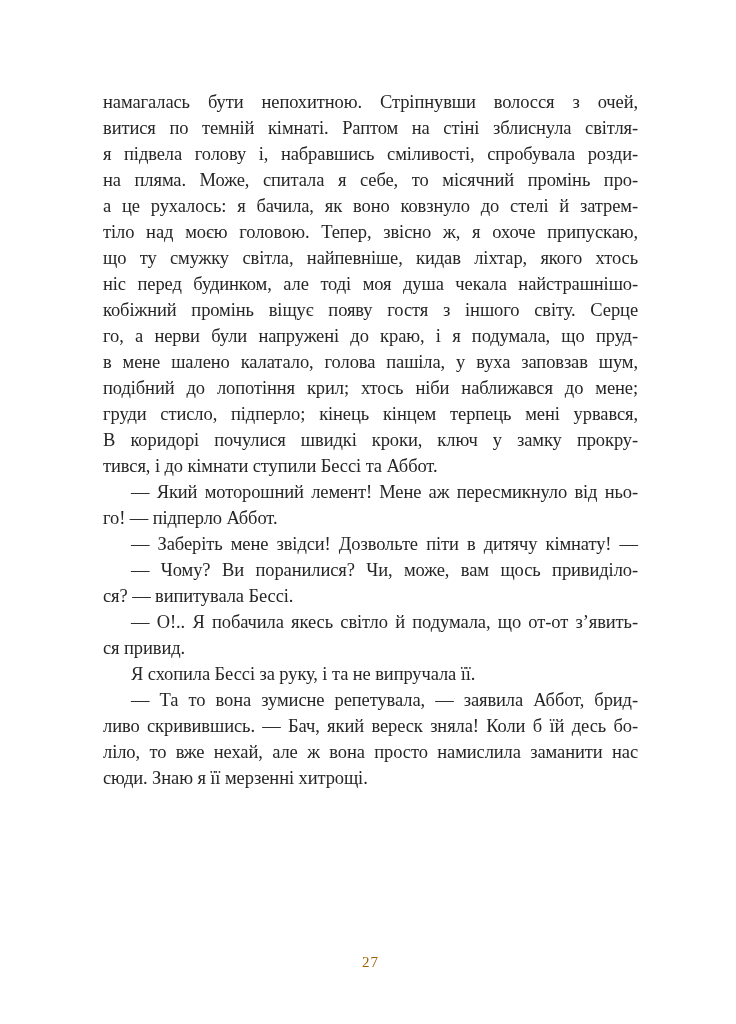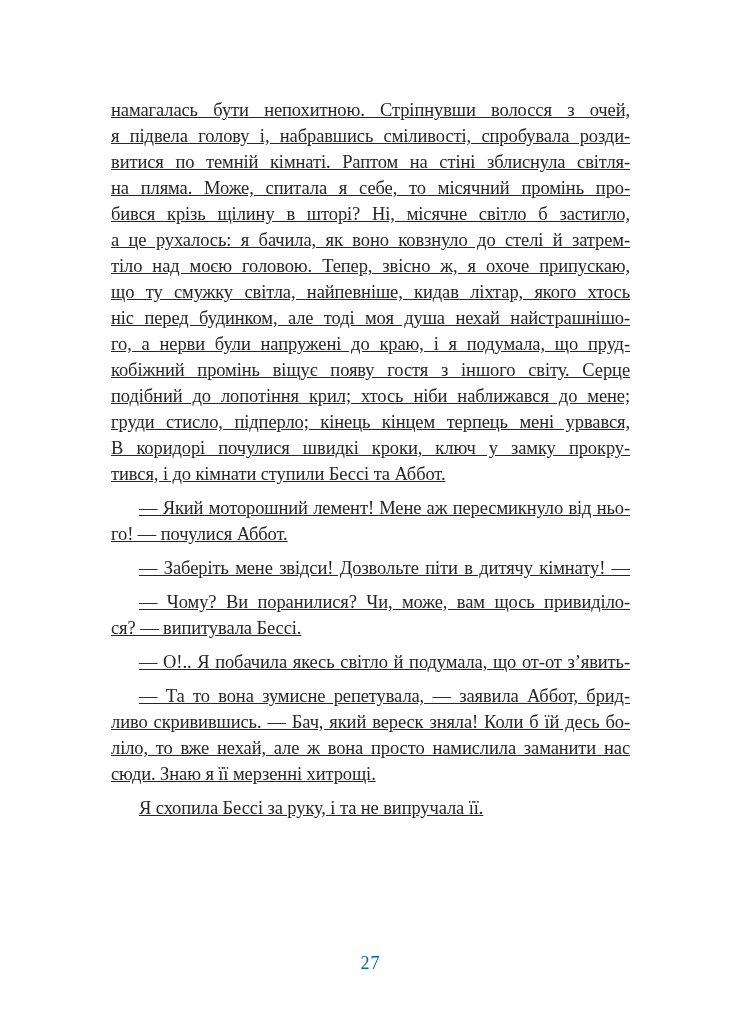--- a/index.html
+++ b/index.html
@@ -19,90 +19,90 @@
     .text-block {
       position: absolute;
       left: 103px;
       top: 89px;
       width: 535px;
       font-size: 18.5px;
       line-height: 26px;
       letter-spacing: -0.1px;
     }
     .para {
-      margin: 8px;
+      margin: 0;
       padding: 0;
-      text-decoration: underline;
     }
     .line {
       text-align: justify;
       text-align-last: justify;
       min-height: 26px;
     }
     .line.para-end {
       text-align-last: left;
     }
     .line.indent {
       text-indent: 28px;
     }
     .folio-row {
       position: absolute;
       left: 103px;
       top: 953px;
       width: 535px;
       text-align: center;
     }
     .folio {
-      font-size: 18px;
-      color: #0369a1;
+      font-size: 15px;
+      color: #a16207;
       letter-spacing: 1px;
     }
   </style>
 </head>
 <body>
 
 <main class="page">
   <section class="text-block" id="text-block">
       <div class="para">
         <div class="line">намагалась бути непохитною. Стріпнувши волосся з очей,</div>
+        <div class="line">витися по темній кімнаті. Раптом на стіні зблиснула світля-</div>
         <div class="line">я підвела голову і, набравшись сміливості, спробувала розди-</div>
-        <div class="line">витися по темній кімнаті. Раптом на стіні зблиснула світля-</div>
         <div class="line">на пляма. Може, спитала я себе, то місячний промінь про-</div>
-        <div class="line">бився крізь щілину в шторі? Ні, місячне світло б застигло,</div>
         <div class="line">а це рухалось: я бачила, як воно ковзнуло до стелі й затрем-</div>
         <div class="line">тіло над моєю головою. Тепер, звісно ж, я охоче припускаю,</div>
         <div class="line">що ту смужку світла, найпевніше, кидав ліхтар, якого хтось</div>
-        <div class="line">ніс перед будинком, але тоді моя душа нехай найстрашнішо-</div>
+        <div class="line">ніс перед будинком, але тоді моя душа чекала найстрашнішо-</div>
+        <div class="line">кобіжний промінь віщує появу гостя з іншого світу. Серце</div>
         <div class="line">го, а нерви були напружені до краю, і я подумала, що пруд-</div>
-        <div class="line">кобіжний промінь віщує появу гостя з іншого світу. Серце</div>
+        <div class="line">в мене шалено калатало, голова пашіла, у вуха заповзав шум,</div>
         <div class="line">подібний до лопотіння крил; хтось ніби наближався до мене;</div>
         <div class="line">груди стисло, підперло; кінець кінцем терпець мені урвався,</div>
         <div class="line">В коридорі почулися швидкі кроки, ключ у замку прокру-</div>
         <div class="line para-end">тився, і до кімнати ступили Бессі та Аббот.</div>
       </div>
       <div class="para">
         <div class="line indent">— Який моторошний лемент! Мене аж пересмикнуло від ньо-</div>
-        <div class="line para-end">го! — почулися Аббот.</div>
+        <div class="line para-end">го! — підперло Аббот.</div>
       </div>
       <div class="para">
         <div class="line indent">— Заберіть мене звідси! Дозвольте піти в дитячу кімнату! —</div>
       </div>
       <div class="para">
         <div class="line indent">— Чому? Ви поранилися? Чи, може, вам щось привиділо-</div>
         <div class="line para-end">ся? — випитувала Бессі.</div>
       </div>
       <div class="para">
         <div class="line indent">— О!.. Я побачила якесь світло й подумала, що от-от з’явить-</div>
+        <div class="line para-end">ся привид.</div>
+      </div>
+      <div class="para">
+        <div class="line para-end indent">Я схопила Бессі за руку, і та не випручала її.</div>
       </div>
       <div class="para">
         <div class="line indent">— Та то вона зумисне репетувала, — заявила Аббот, брид-</div>
         <div class="line">ливо скривившись. — Бач, який вереск зняла! Коли б їй десь бо-</div>
         <div class="line">ліло, то вже нехай, але ж вона просто намислила заманити нас</div>
         <div class="line para-end">сюди. Знаю я її мерзенні хитрощі.</div>
-      </div>
-      <div class="para">
-        <div class="line para-end indent">Я схопила Бессі за руку, і та не випручала її.</div>
       </div>
     </section>
   <footer class="folio-row">
     <span class="folio">27</span>
   </footer>
 </main>
 
 </body></html>

